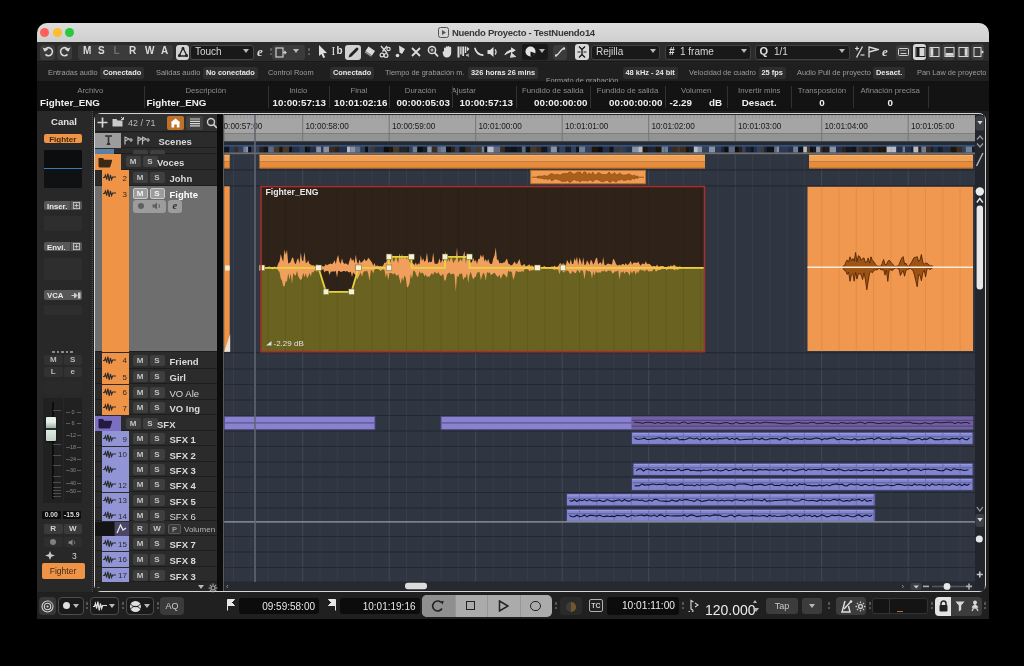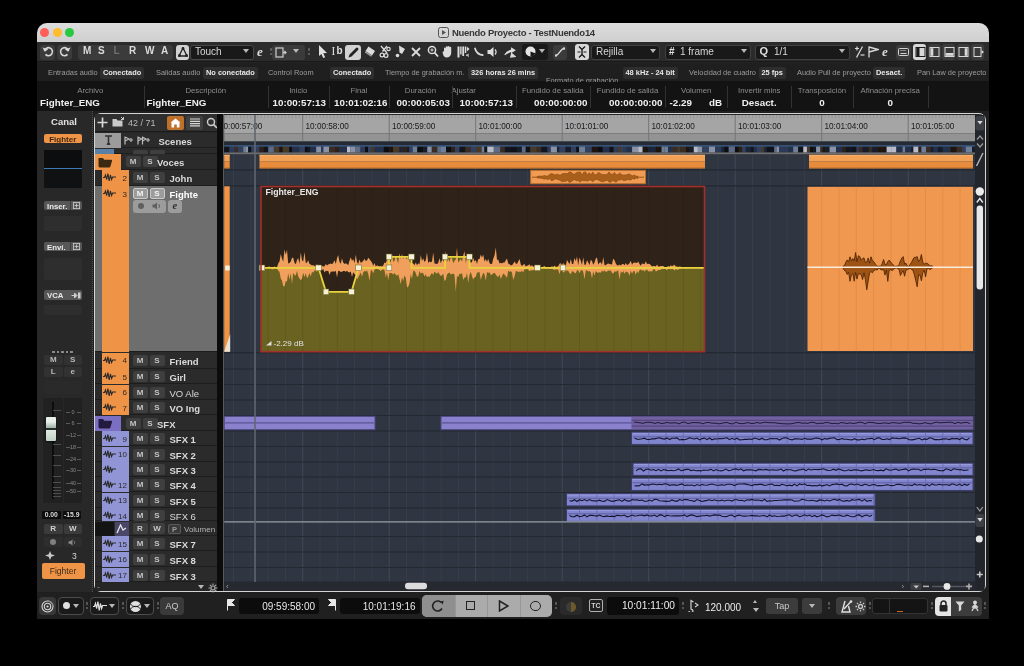--- a/index.html
+++ b/index.html
@@ -1385,21 +1385,21 @@
 <div class="a" style="left:589px;top:599px;width:14px;height:13px;border:1.2px solid #b0b0b0;border-radius:2px"></div>
 <div class="txt" style="left:589px;top:601.5px;width:14px;text-align:center;font-size:7px;font-weight:bold;color:#d0d0d0">TC</div>
 <div class="a" style="left:607px;top:597px;width:72px;height:17.5px;background:#0c0c0c;border-radius:3px"></div>
 <div class="txt" style="left:607px;top:600px;width:68px;text-align:right;font-size:10.2px;color:#ececec">10:01:11:00</div>
 <div class="a" style="left:682.0px;top:602px;width:2px;height:2.5px;background:#555"></div>
 <div class="a" style="left:682.0px;top:606.5px;width:2px;height:2.5px;background:#555"></div>
 <svg class="a" style="left:687px;top:599px" width="12" height="13" viewBox="0 0 12 13">
     <path d="M4,10.5 V1.5 l2.5,1.5 M2,12 a2,1.6 0 1 0 2,-1.6" fill="none" stroke="#d0d0d0" stroke-width="1.2"></path>
     <path d="M8,4 l3,2 -3,2" fill="none" stroke="#d0d0d0" stroke-width="1.1"></path>
   </svg>
-<div class="txt" style="left:705px;top:601.5px;font-size:10px;color:#ececec">120.000</div>
+<div class="txt" style="left:705px;top:601.5px;font-size:14px;color:#ececec">120.000</div>
 <div class="tu" style="left:753px;top:600px;border-left-width:2.8px;border-right-width:2.8px;border-bottom-width:3.6px"></div>
 <div class="td" style="left:753px;top:607.5px"></div>
 <div class="a" style="left:766px;top:598px;width:32px;height:15.5px;background:#3c3c3c;border-radius:3px"></div>
 <div class="txt" style="left:766px;top:601px;width:32px;text-align:center;font-size:9px;color:#c9c9c9">Tap</div>
 <div class="a" style="left:802px;top:598px;width:20px;height:15.5px;background:#3c3c3c;border-radius:3px"></div>
 <div class="td" style="left:808.8px;top:604px"></div>
 <div class="a" style="left:828.0px;top:602px;width:2px;height:2.5px;background:#555"></div>
 <div class="a" style="left:828.0px;top:606.5px;width:2px;height:2.5px;background:#555"></div>
 <div class="a" style="left:836px;top:597px;width:30px;height:18px;background:#3c3c3c;border-radius:4px"></div>
 <svg class="a" style="left:841px;top:599.5px" width="12" height="13" viewBox="0 0 12 13">

